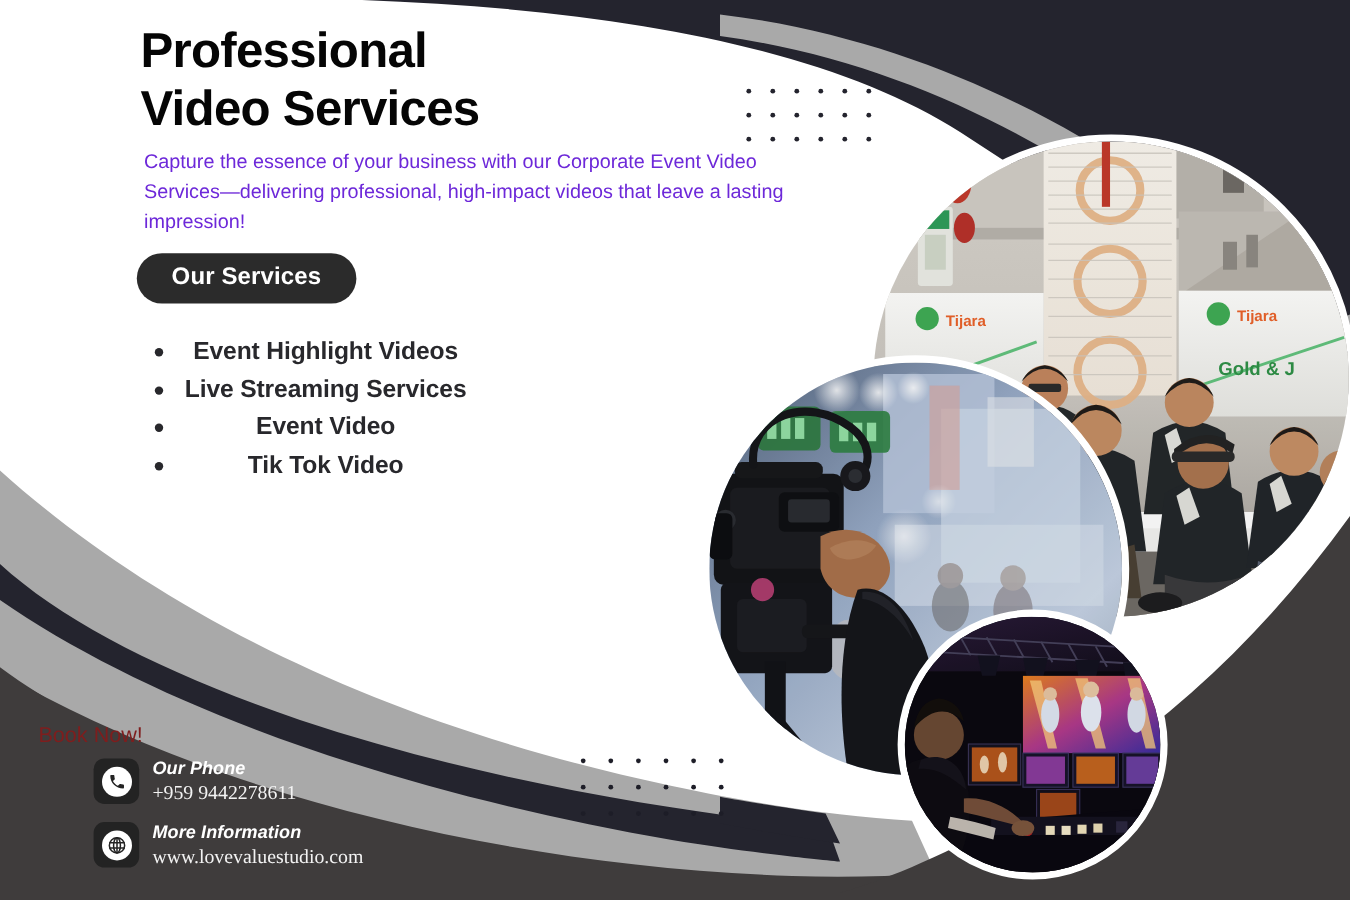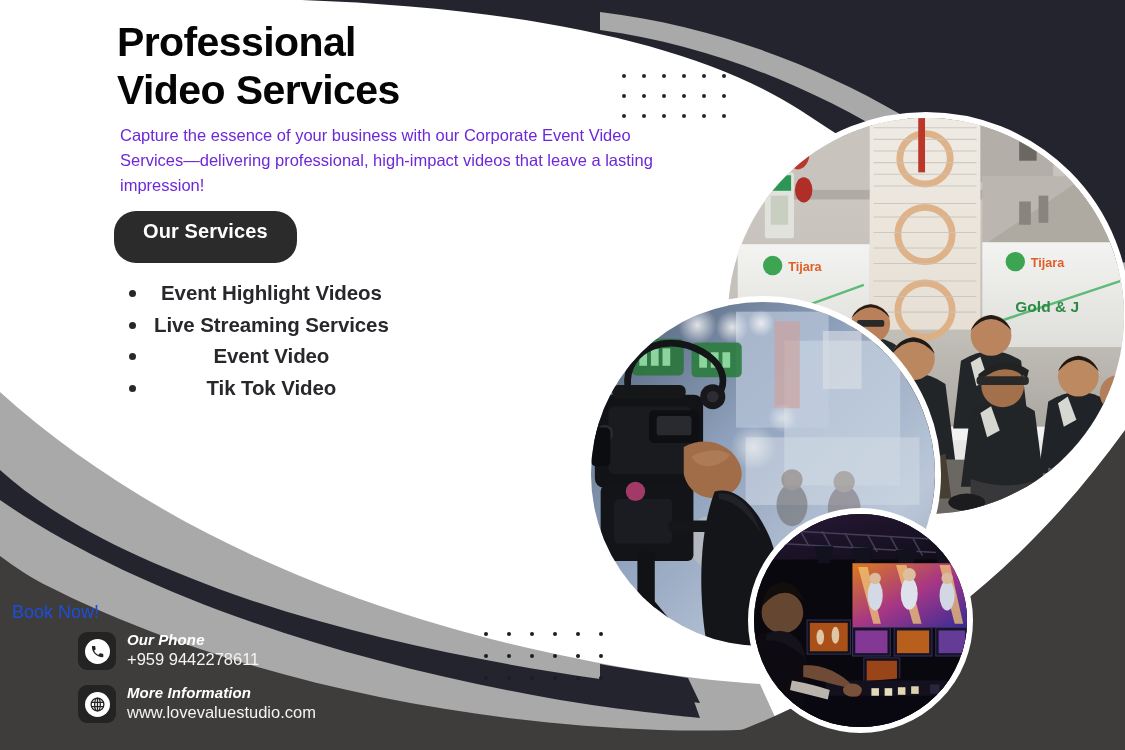--- a/index.html
+++ b/index.html
@@ -45,21 +45,21 @@
   }
   #headline .l2 { display:block; }
   #intro {
     position:absolute; left:114px; top:123px; width:566px;
     font-size:16.5px; line-height:25px; color:#6d28d9;
   }
   #services-badge {
     position:absolute; left:108px; top:211px;
     background:#2b2b2b; color:#ffffff;
     border-radius:22px;
-    padding:9px 29px 20px 29px;
+    padding:9px 29px 10px 29px;
     font-size:20px; font-weight:bold;
     letter-spacing:0.1px;
   }
   #service-list {
     position:absolute; left:118px; top:277px;
     list-style:none;
   }
   #service-list li {
     font-size:20.5px; font-weight:bold; color:#28282c;
     line-height:31.6px;
@@ -69,46 +69,46 @@
   }
   #service-list li::before {
     content:"";
     position:absolute; left:5px; top:13px;
     width:7px; height:7px; border-radius:50%;
     background:#28282c;
   }
 
   
   #book-now {
-    position:absolute; left:12px; top:602px;
-    font-size:18px; color:#1d4ed8;
+    position:absolute; left:32px; top:602px;
+    font-size:18px; color:#7f1d1d;
   }
   .contact-row {
-    position:absolute; display:flex; gap:11px;
+    position:absolute; display:flex; align-items:center; gap:11px;
   }
   #contact-phone { left:78px; top:632px; }
   #contact-web   { left:78px; top:685px; }
   .icon-box {
     width:38px; height:38px; border-radius:9px;
     background:#232323;
     display:flex; align-items:center; justify-content:center;
     flex:0 0 auto;
   }
   .icon-circle {
     width:25px; height:25px; border-radius:50%;
     background:#ffffff;
     display:flex; align-items:center; justify-content:center;
   }
   .contact-text { display:flex; flex-direction:column; line-height:1.08; }
   .contact-label {
     font-size:15px; font-weight:bold; font-style:italic;
     color:#ffffff; letter-spacing:0.1px;
   }
   .contact-value {
-    font-size:16.5px; color:#f3f3f3; margin-top:3px;
+    font-size:16.5px; color:#f3f3f3; margin-top:3px;font-family:Liberation Serif, serif;
   }
 
   
   .photo {
     position:absolute; border-radius:50%;
     border:6px solid #ffffff; overflow:hidden;
   }
   #photo-team {
     left:722px; top:112px; width:408px; height:408px;
   }

